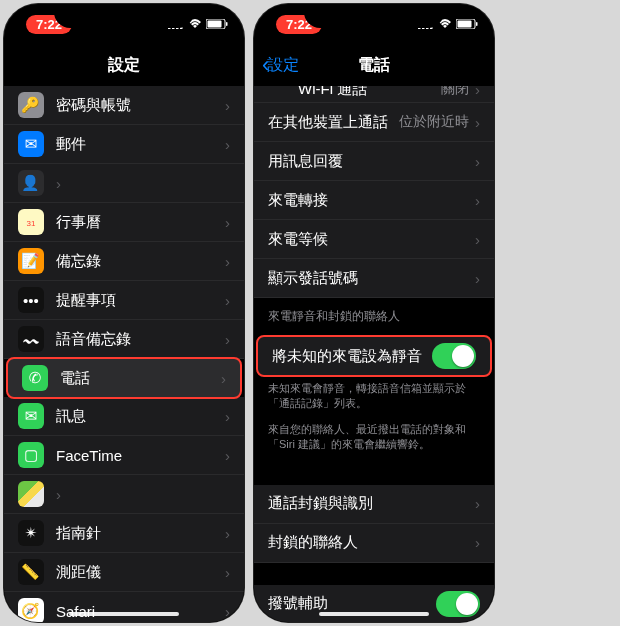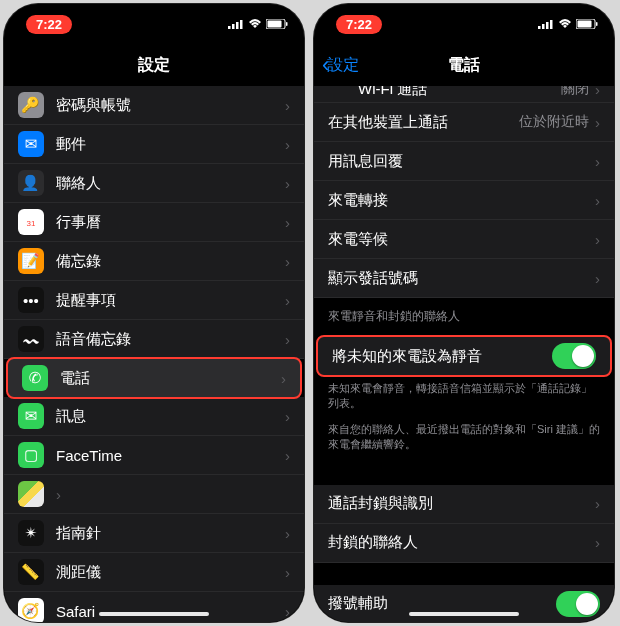--- a/index.html
+++ b/index.html
@@ -9,21 +9,21 @@
     font-family: -apple-system, "Helvetica Neue", Arial, sans-serif;
     width: 620px;
     height: 626px;
     overflow: hidden;
     display: flex;
     gap: 10px;
     padding: 4px;
     box-sizing: border-box;
   }
   .phone {
-    width: 300px;
+    width: 240px;
     height: 618px;
     background: #000;
     border-radius: 34px;
     position: relative;
     overflow: hidden;
     box-shadow: 0 0 0 1px #222;
   }
   .notch {
     position: absolute;
     top: 0;
@@ -159,21 +159,21 @@
   .ic-gray   { background:#8e8e93; color:#fff; }
   .ic-blue   { background:#007aff; color:#fff; }
   .ic-green  { background:#30d158; color:#fff; }
   .ic-dkgray { background:#2c2c2e; color:#fff; }
   .ic-redcal { background:#fff; color:#ff3b30; font-size:8px; line-height:1; text-align:center; display:block; padding-top:3px;}
   .ic-orange { background:#ff9500; color:#fff; }
   .ic-black  { background:#111; color:#fff; }
   .ic-greenp { background:#30d158; color:#fff; }
   .ic-ft     { background:#30d158; color:#fff; }
   .ic-maps   { background:linear-gradient(135deg,#6cc644 0%,#6cc644 40%,#f7d84b 40%,#f7d84b 60%,#e8e8e8 60%); }
-  .ic-white  { background:#ffffff; color:#ff3b30; }
+  .ic-white  { background:#fef9c3; color:#ff3b30; }
   .ic-safari { background:#fff; }
 </style>
 </head>
 <body>
 
 <div class="phone">
   <div class="notch"></div>
   <div class="status-bar">
     <span class="status-time">7:22</span>
     <span class="status-right">
@@ -208,21 +208,20 @@
         <span class="label">密碼與帳號</span>
         <span class="chev">›</span>
       </div>
       <div class="row">
         <span class="app-icon ic-blue">✉</span>
         <span class="label">郵件</span>
         <span class="chev">›</span>
       </div>
       <div class="row">
         <span class="app-icon ic-dkgray">👤</span>
-        <span class="label">聯絡人</span>
         <span class="chev">›</span>
       </div>
       <div class="row">
         <span class="app-icon ic-white">
           <span class="ic-redcal" style="background:none">31</span>
         </span>
         <span class="label">行事曆</span>
         <span class="chev">›</span>
       </div>
       <div class="row">

